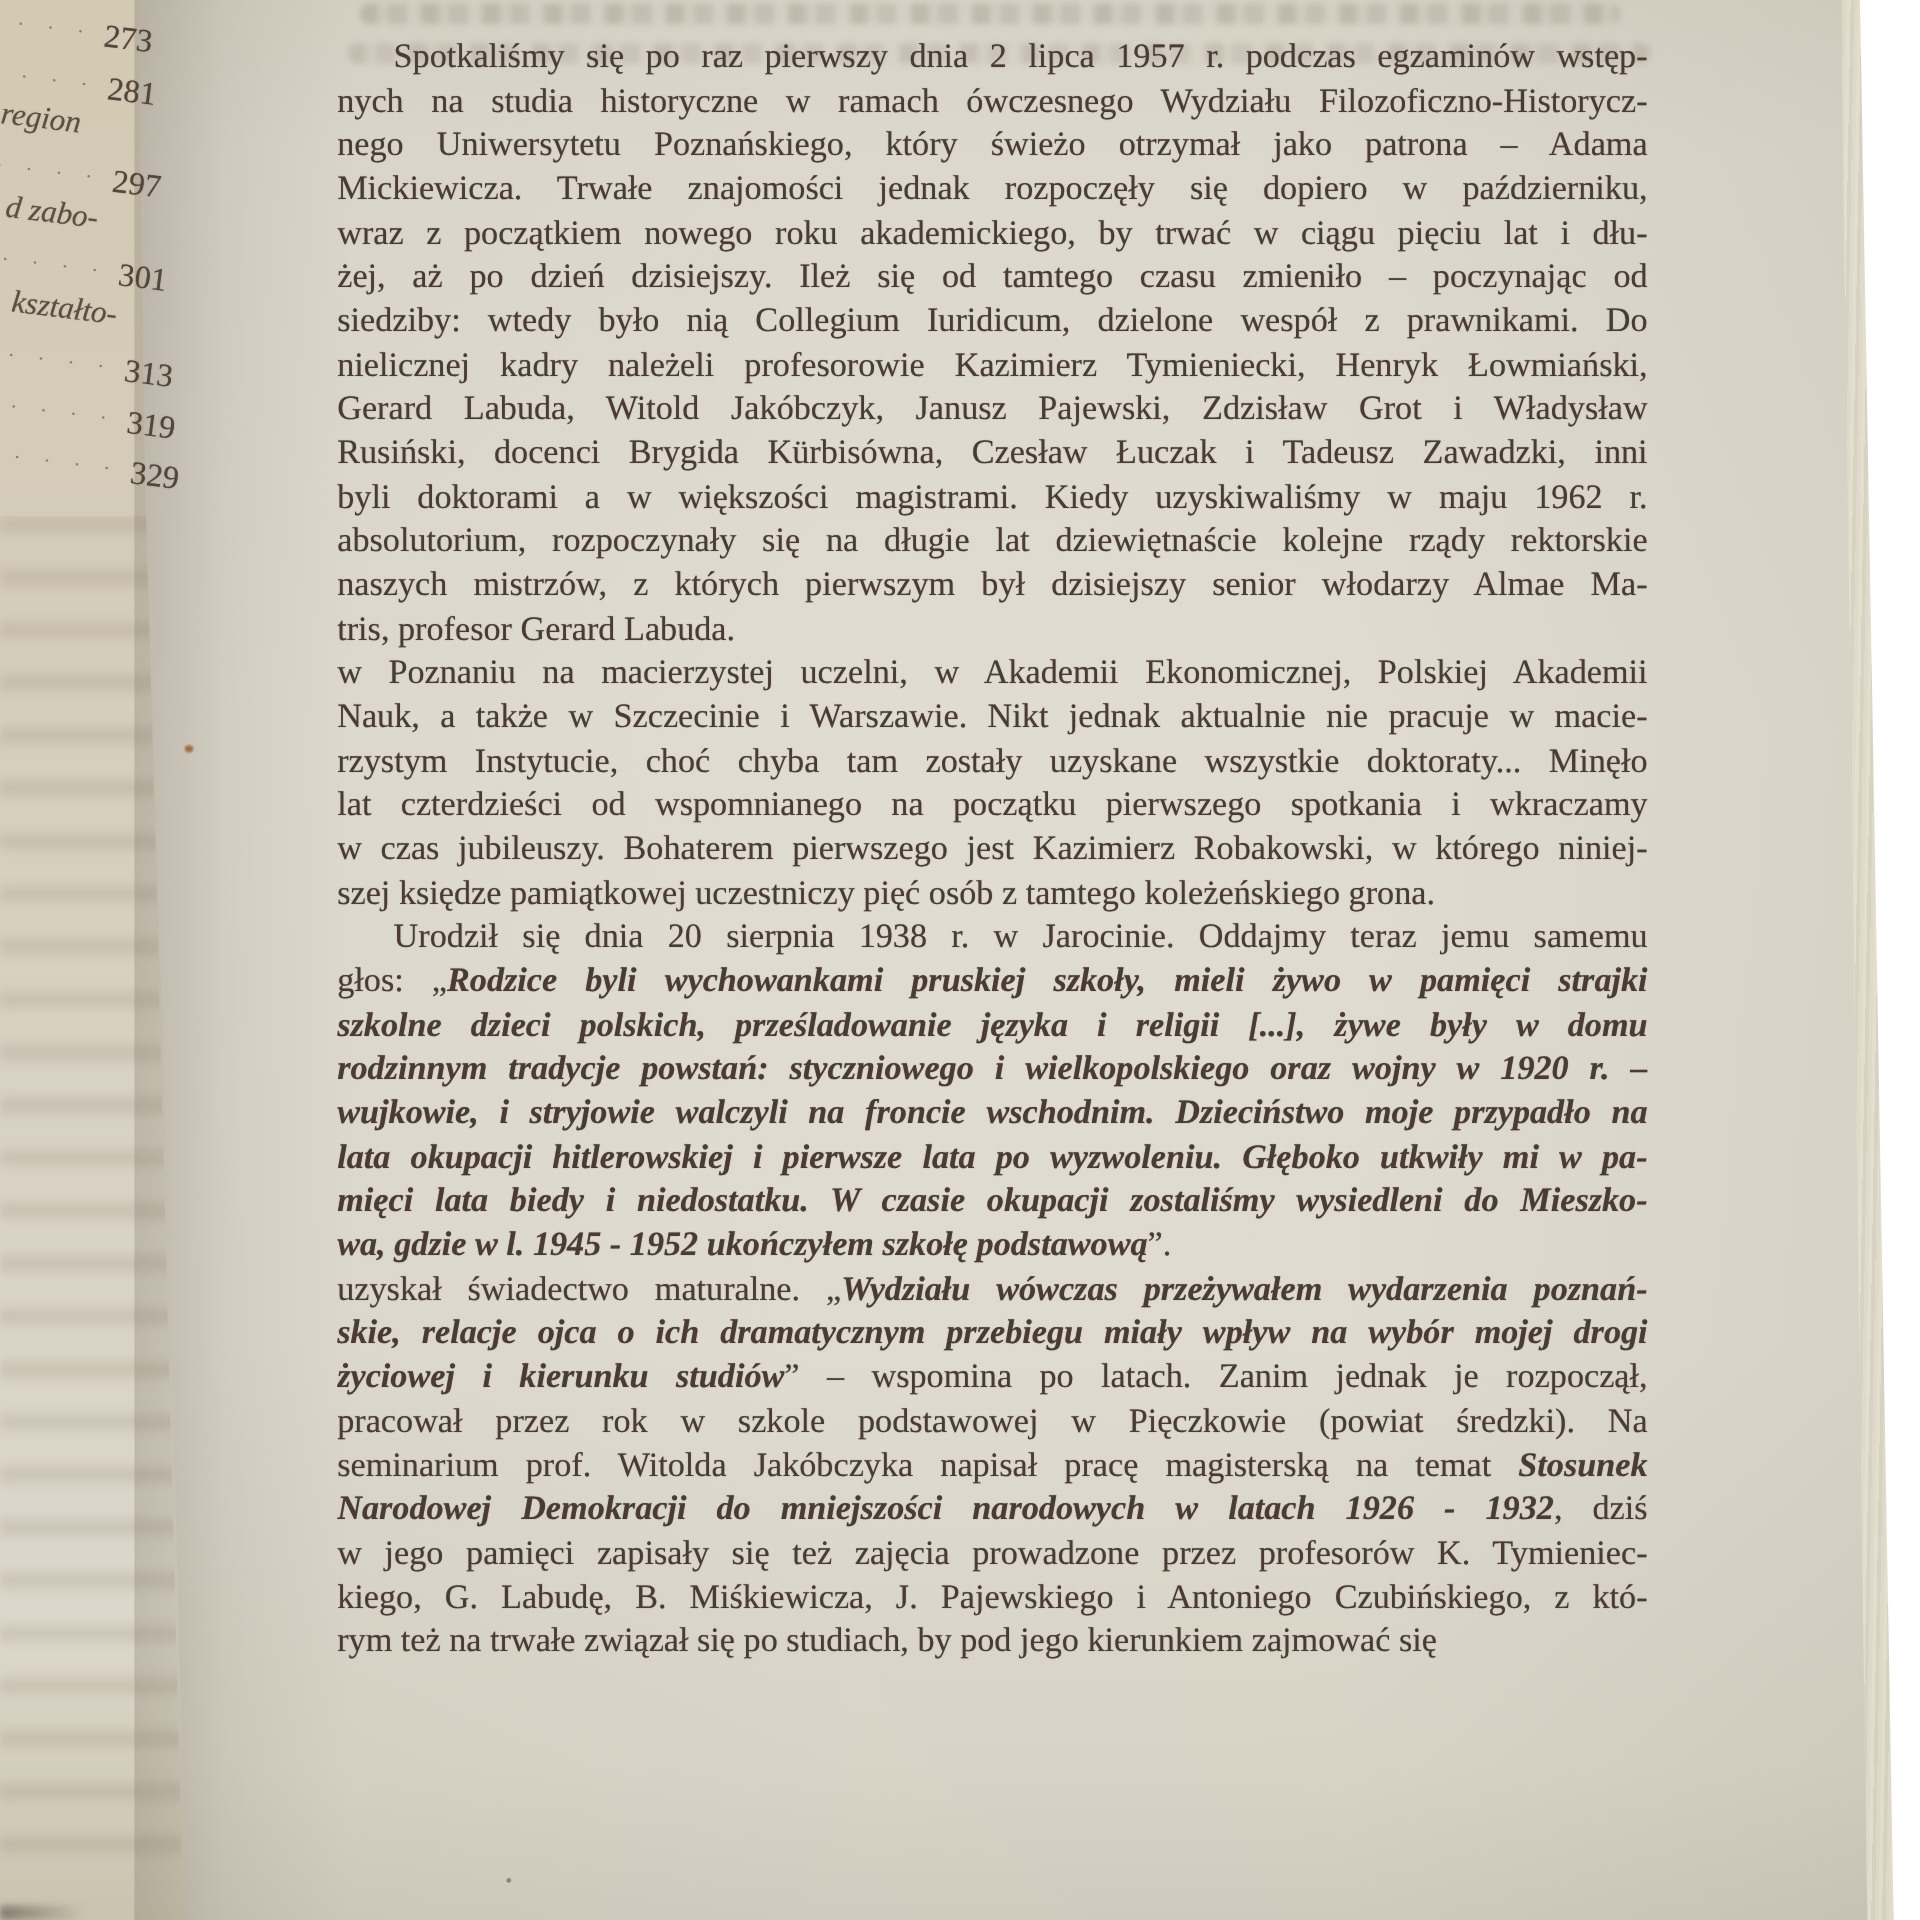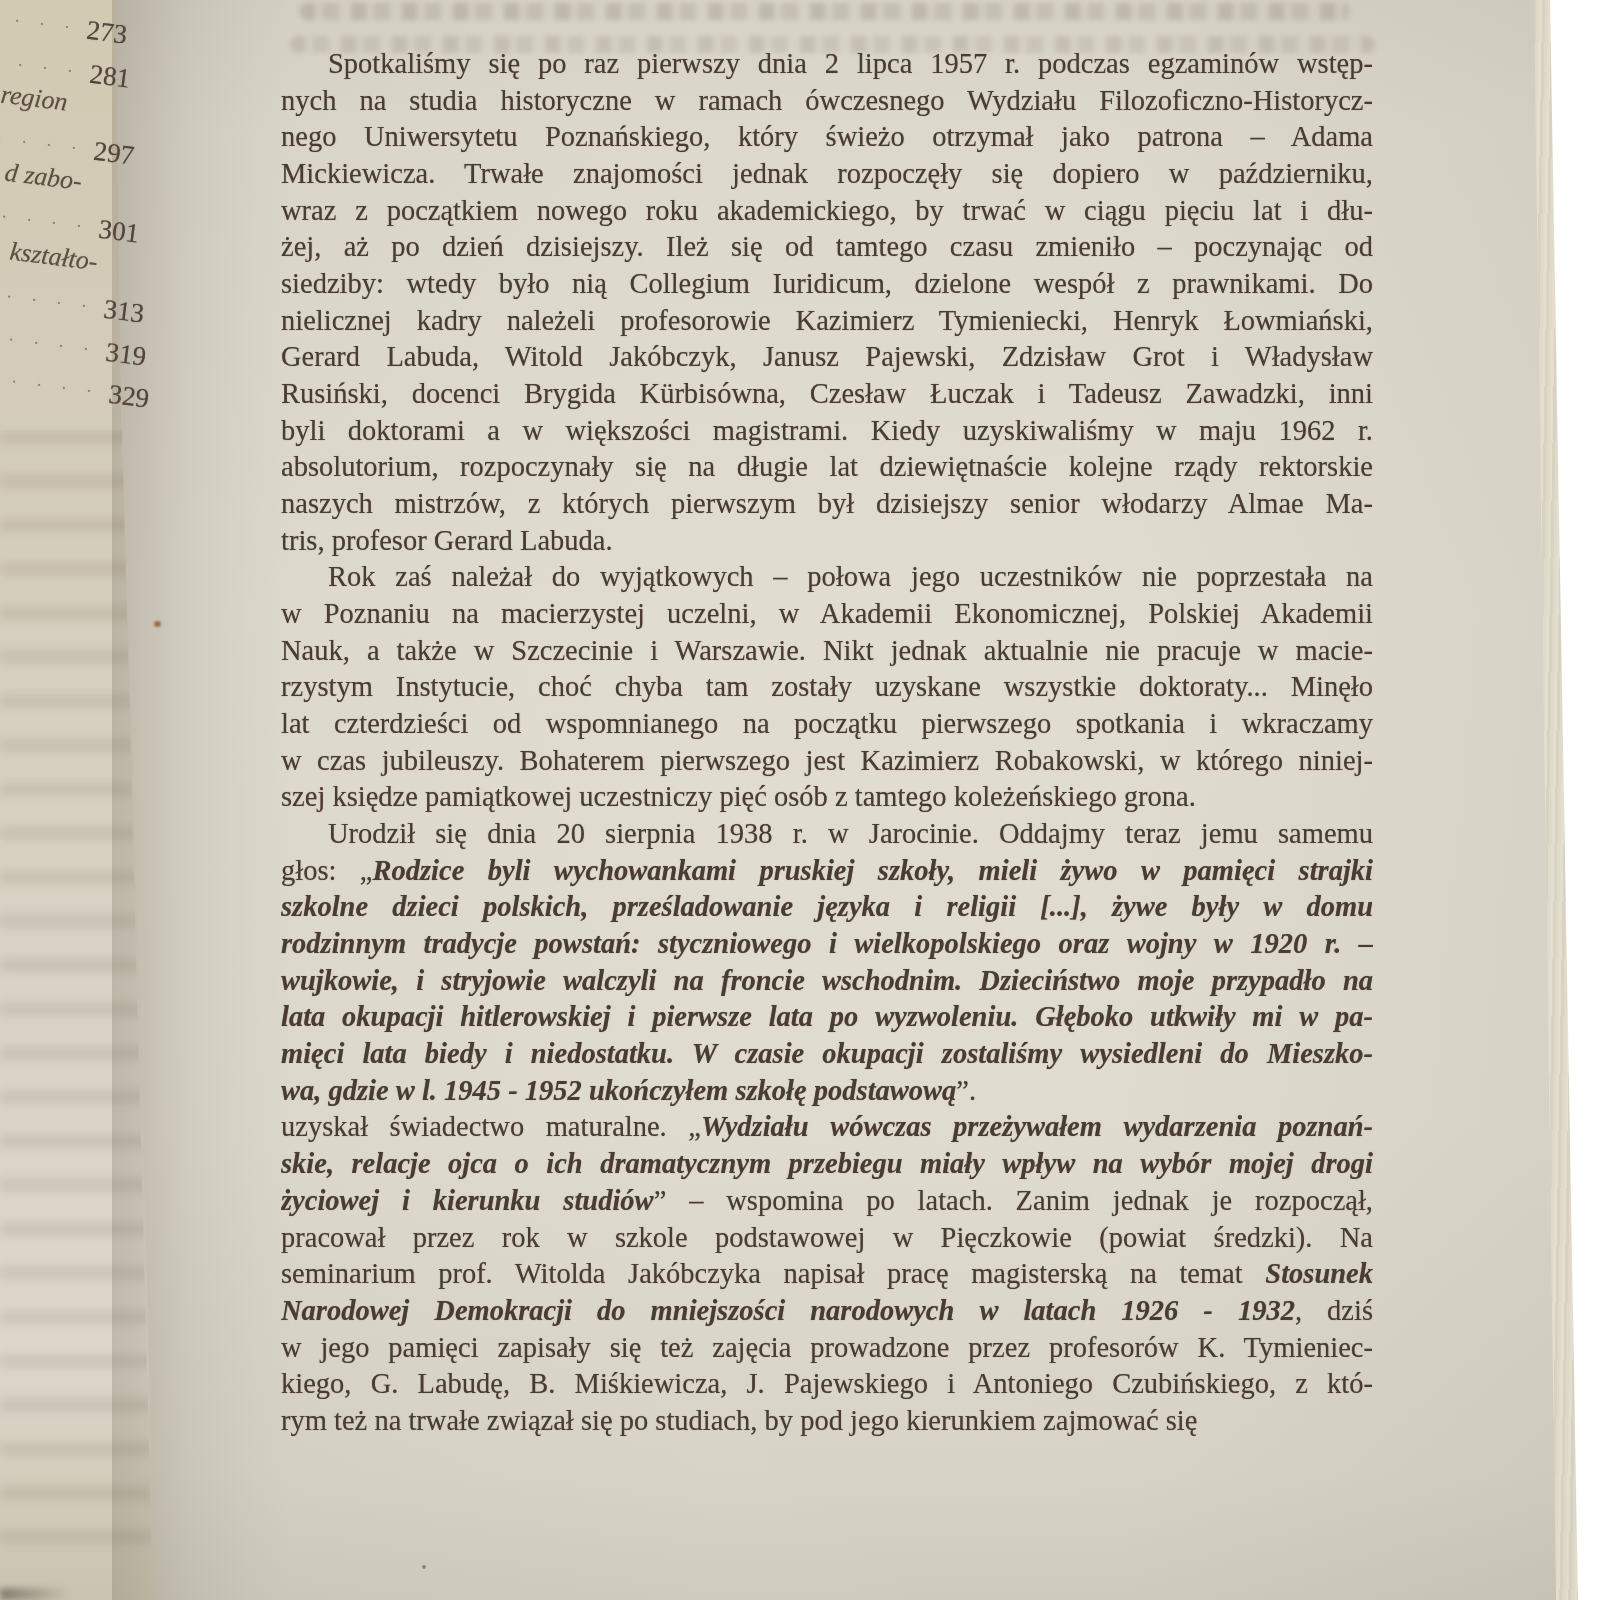--- a/index.html
+++ b/index.html
@@ -40,21 +40,21 @@
   .toc-dots{font-size:19px;letter-spacing:7px;color:#7a6a5c;opacity:.78;margin-right:10px;white-space:nowrap;}
   .toc-num{font-size:27px;color:#53443c;text-shadow:0 0 1px rgba(83,68,60,.6);white-space:nowrap;}
   .toc-label{font-size:26px;font-style:italic;color:#5d4e44;text-shadow:0 0 1px rgba(93,78,68,.5);margin-left:-4px;white-space:nowrap;}
   
   .ghost-line{position:absolute;height:17px;
     background:repeating-linear-gradient(90deg,rgba(110,96,84,0.22) 0 15px,rgba(110,96,84,0.05) 15px 23px,rgba(110,96,84,0.17) 23px 39px,rgba(110,96,84,0.02) 39px 51px);
     filter:blur(2.6px);border-radius:8px;}
   .ghost-a{left:300px;top:3px;width:1050px;}
   .ghost-b{left:290px;top:36px;width:1085px;opacity:.8;}
   
-  .text-block{position:absolute;left:281px;top:46px;width:1092px;
+  .text-block{position:absolute;left:281px;top:30px;width:1092px;
     font-size:28.5px;line-height:36.68px;color:#4a3c34;
     text-shadow:0 0 0.9px rgba(74,60,52,0.55);}
   .para{margin:0;}
   .line{text-align:justify;text-align-last:justify;height:36.68px;overflow:hidden;}
   .line.last{text-align-last:left;}
   .line.indent{text-indent:47px;}
   .it{font-style:italic;font-weight:bold;}
   .rm{font-style:normal;}
   
   .speck{position:absolute;border-radius:50%;}
@@ -83,21 +83,20 @@
         <div class="line"><span class="rm">siedziby: wtedy było nią Collegium Iuridicum, dzielone wespół z prawnikami. Do</span></div>
         <div class="line"><span class="rm">nielicznej kadry należeli profesorowie Kazimierz Tymieniecki, Henryk Łowmiański,</span></div>
         <div class="line"><span class="rm">Gerard Labuda, Witold Jakóbczyk, Janusz Pajewski, Zdzisław Grot i Władysław</span></div>
         <div class="line"><span class="rm">Rusiński, docenci Brygida Kürbisówna, Czesław Łuczak i Tadeusz Zawadzki, inni</span></div>
         <div class="line"><span class="rm">byli doktorami a w większości magistrami. Kiedy uzyskiwaliśmy w maju 1962 r.</span></div>
         <div class="line"><span class="rm">absolutorium, rozpoczynały się na długie lat dziewiętnaście kolejne rządy rektorskie</span></div>
         <div class="line"><span class="rm">naszych mistrzów, z których pierwszym był dzisiejszy senior włodarzy Almae Ma-</span></div>
         <div class="line last"><span class="rm">tris, profesor Gerard Labuda.</span></div>
       </div>
       <div class="para">
-        <div class="line indent"><span class="rm">Rok zaś należał do wyjątkowych – połowa jego uczestników nie poprzestała na</span></div>
         <div class="line"><span class="rm">w Poznaniu na macierzystej uczelni, w Akademii Ekonomicznej, Polskiej Akademii</span></div>
         <div class="line"><span class="rm">Nauk, a także w Szczecinie i Warszawie. Nikt jednak aktualnie nie pracuje w macie-</span></div>
         <div class="line"><span class="rm">rzystym Instytucie, choć chyba tam zostały uzyskane wszystkie doktoraty... Minęło</span></div>
         <div class="line"><span class="rm">lat czterdzieści od wspomnianego na początku pierwszego spotkania i wkraczamy</span></div>
         <div class="line"><span class="rm">w czas jubileuszy. Bohaterem pierwszego jest Kazimierz Robakowski, w którego niniej-</span></div>
         <div class="line last"><span class="rm">szej księdze pamiątkowej uczestniczy pięć osób z tamtego koleżeńskiego grona.</span></div>
       </div>
       <div class="para">
         <div class="line indent"><span class="rm">Urodził się dnia 20 sierpnia 1938 r. w Jarocinie. Oddajmy teraz jemu samemu</span></div>
         <div class="line"><span class="rm">głos: „</span><span class="it">Rodzice byli wychowankami pruskiej szkoły, mieli żywo w pamięci strajki</span></div>

